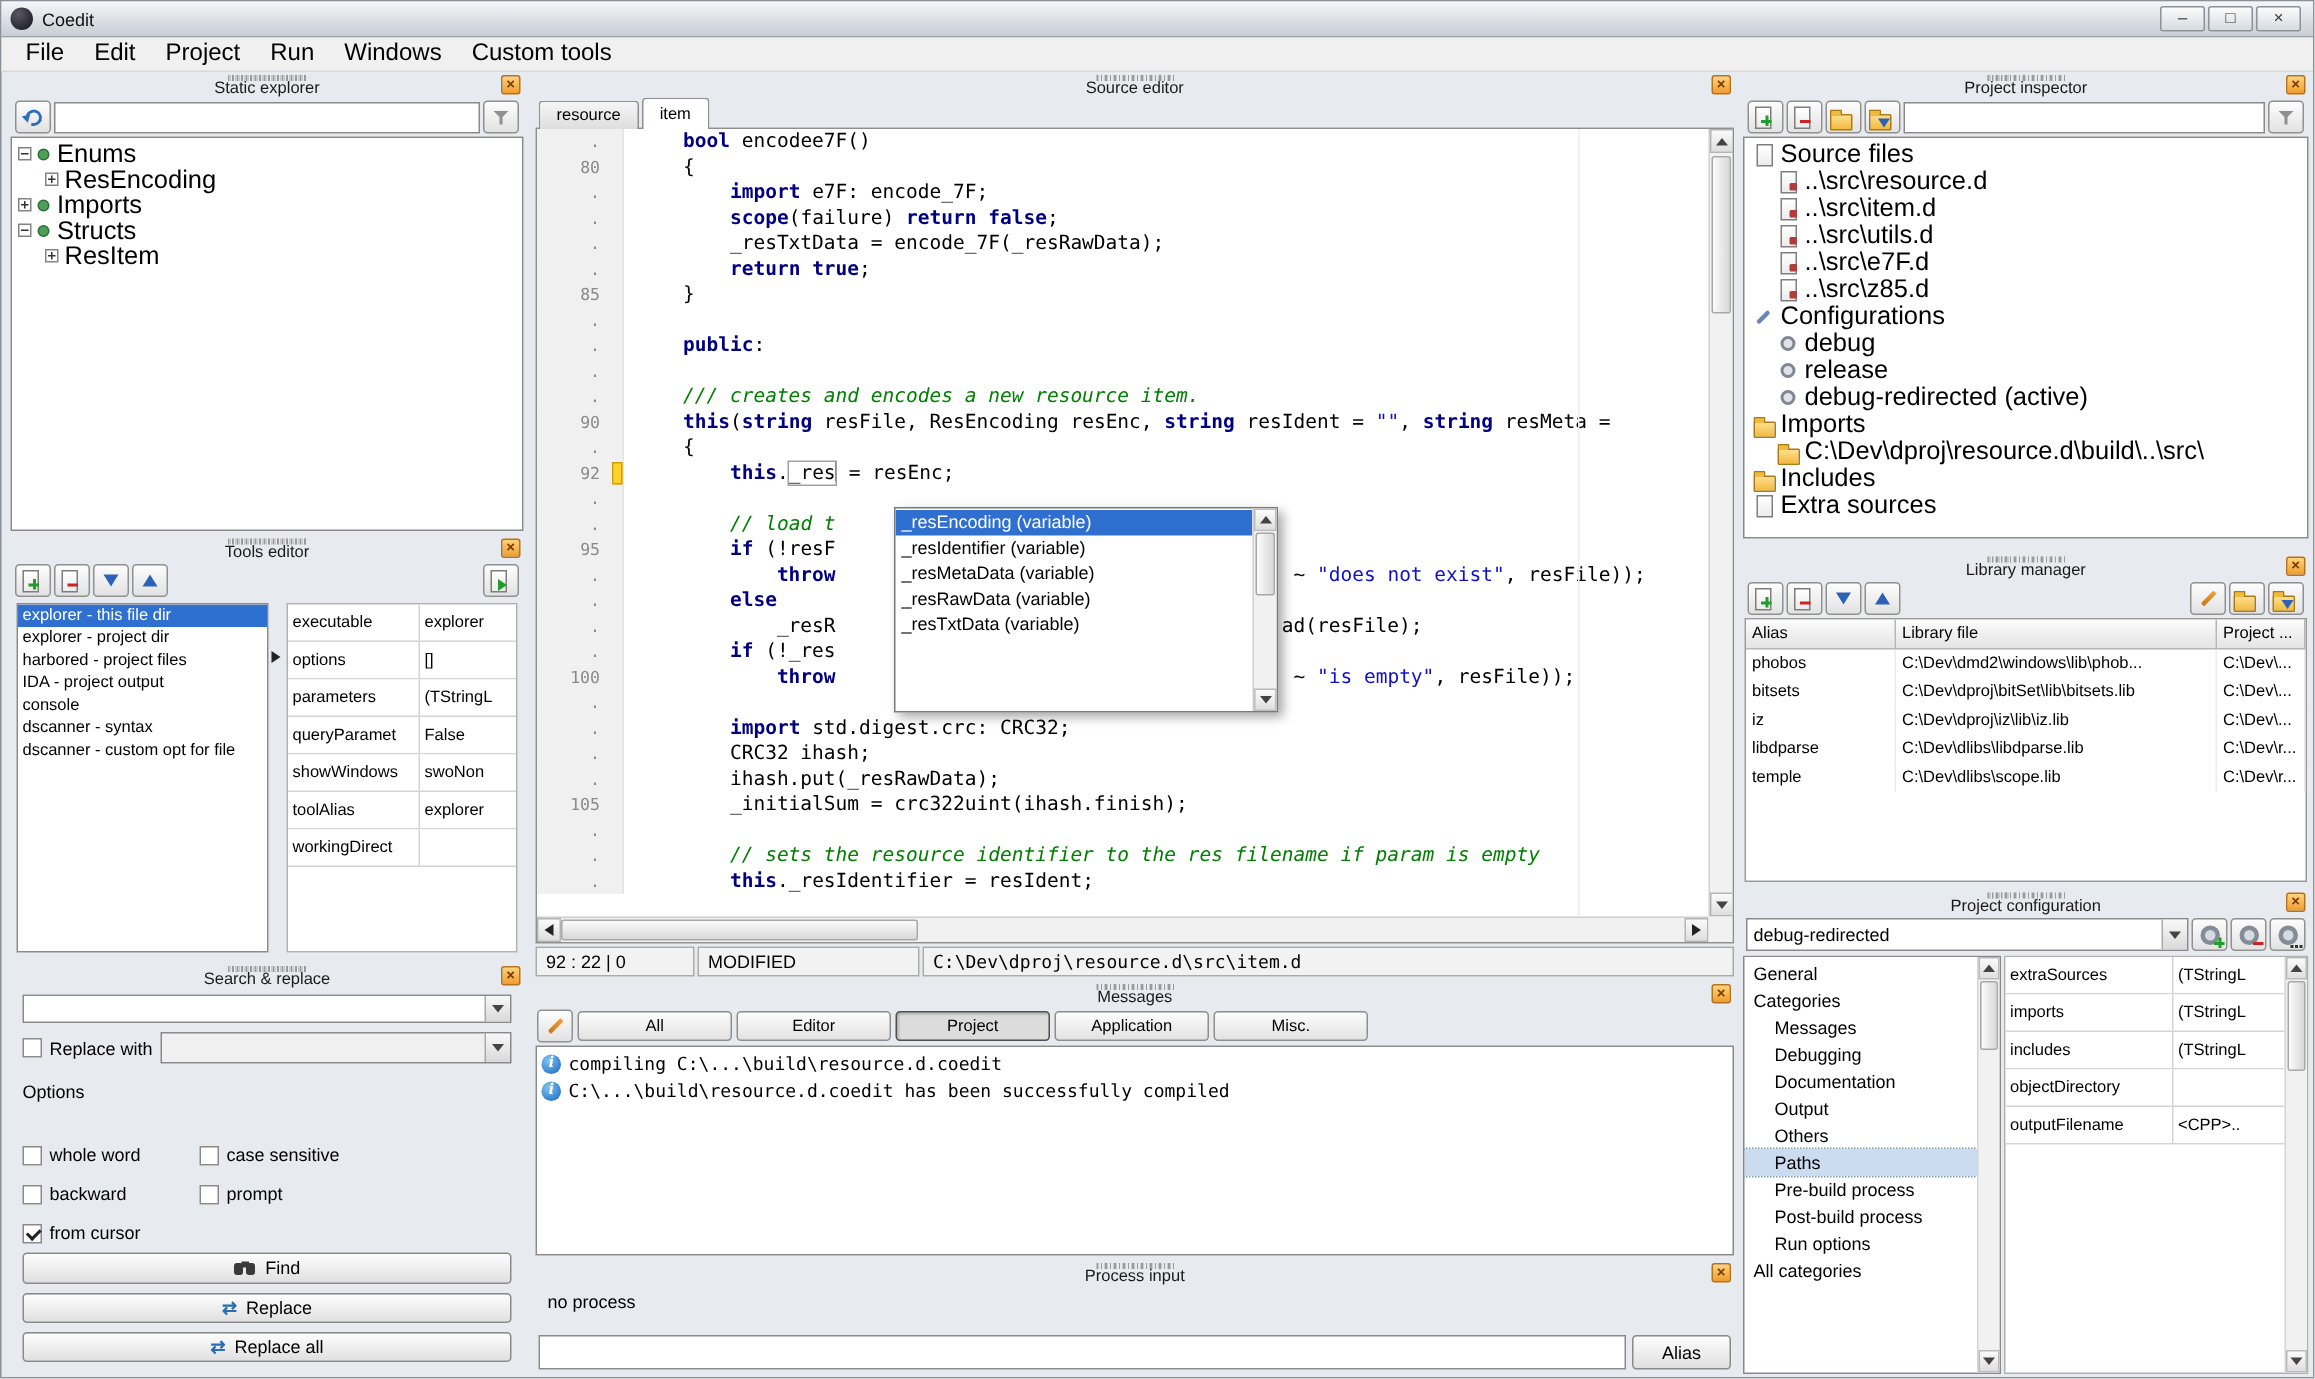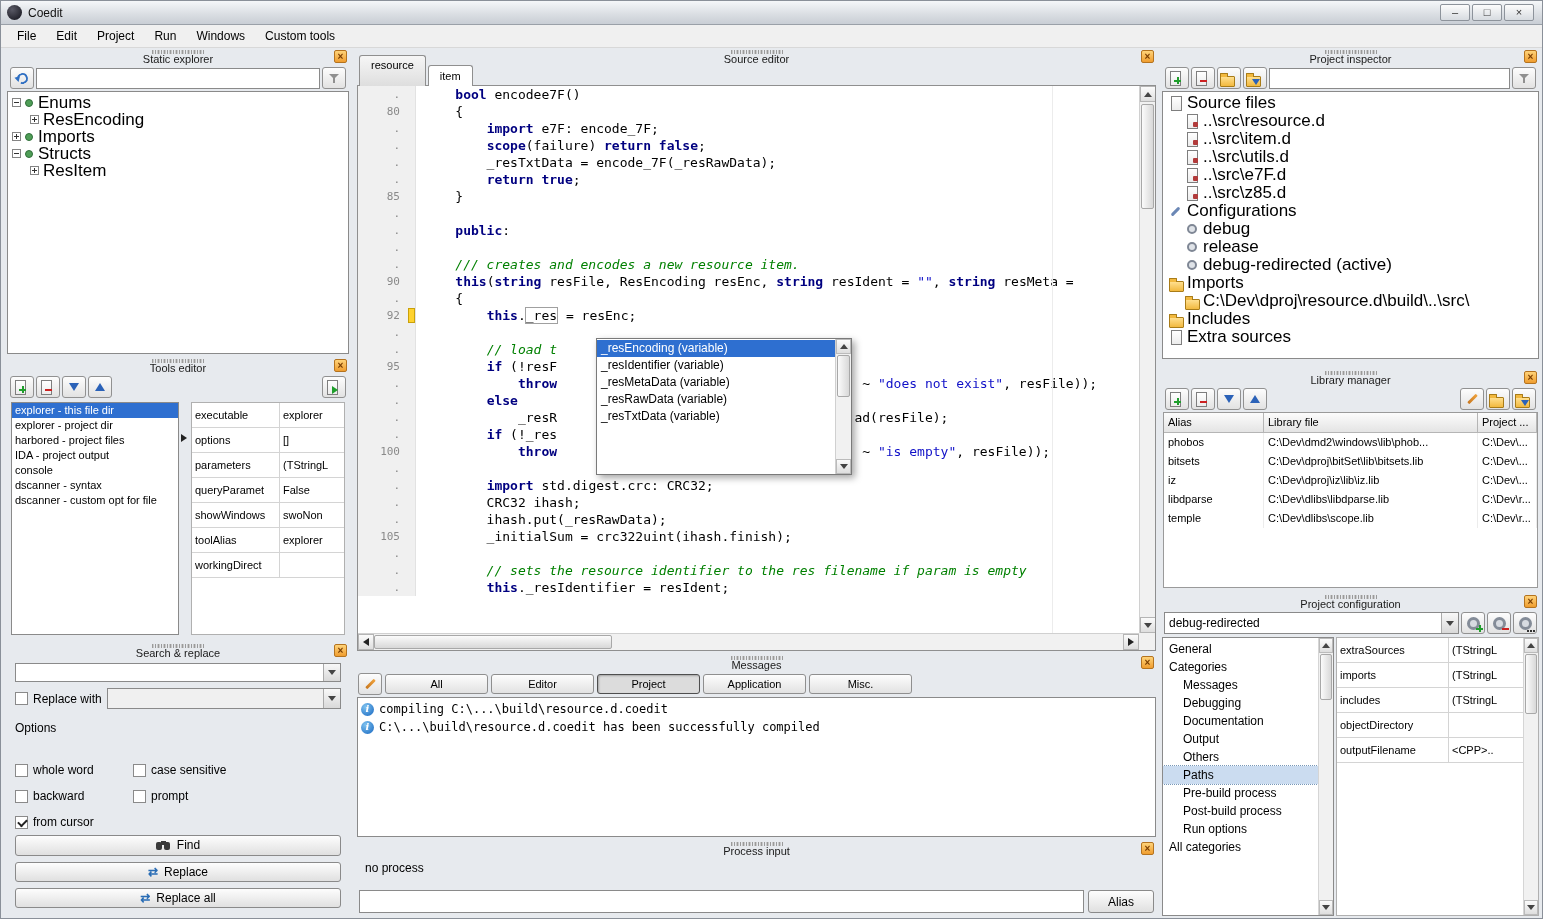--- a/index.html
+++ b/index.html
@@ -5,21 +5,21 @@
 *{margin:0;padding:0;box-sizing:border-box;cursor:default}
 html,body{width:1543px;height:919px;overflow:hidden;background:#e7eaee;font-family:"Liberation Sans",sans-serif;font-size:12px;color:#000}
 #app{position:relative;width:1543px;height:919px;border:1px solid #8a9099}
 
 #titlebar{position:absolute;left:0;top:0;width:100%;height:24px;background:linear-gradient(#f5f7f9,#d9dde2 60%,#c9ced5);border-bottom:1px solid #9aa0a8;display:flex;align-items:center;padding:0 6px;gap:6px}
 .appicon{width:15px;height:15px;border-radius:50%;background:radial-gradient(circle at 35% 30%,#5a5a66,#101018);flex:none}
 #wtitle{font-size:12px;color:#111}
 #wbtns{margin-left:auto;display:flex;gap:2px;padding-right:2px}
 .wbtn{width:30px;height:17px;border:1px solid #8d939b;border-radius:2px;background:linear-gradient(#fcfcfc,#d7dbe0);display:flex;align-items:center;justify-content:center;font-size:11px;color:#333;line-height:1}
 #menubar{position:absolute;left:0;top:24px;width:100%;height:23px;background:#f0f0f0;border-bottom:1px solid #d8d8d8;display:flex;align-items:center;padding-left:6px}
-.mitem{padding:3px 10px;font-size:12px}
+.mitem{padding:3px 10px;font-size:16px}
 
 .panel{position:absolute;display:flex;flex-direction:column}
 .phead{height:17px;position:relative;flex:none}
 .grip{position:absolute;left:50%;top:2px;transform:translateX(-50%);width:52px;height:4px;background-image:repeating-linear-gradient(90deg,#9a9a9a 0 1px,transparent 1px 3px),repeating-linear-gradient(90deg,transparent 0 1px,#c9c9c9 1px 2px)}
 .ptitle{position:absolute;left:0;right:0;top:5px;text-align:center;font-size:11px;color:#1a1a1a;white-space:nowrap}
 .pclose{position:absolute;right:2px;top:2px;width:13px;height:13px;background:linear-gradient(#ffd379,#ef9d2f);border:1px solid #b4731f;border-radius:2px;color:#7a3d00;font-size:10px;font-weight:bold;line-height:11px;text-align:center}
 .tbar{display:flex;align-items:center;gap:2px;padding:2px 3px;flex:none}
 .tbtn{width:24px;height:22px;flex:none;background:linear-gradient(#fdfdfd,#e2e2e2);border:1px solid #919191;border-radius:3px;display:flex;align-items:center;justify-content:center;position:relative}
 .tinput{flex:1;height:21px;background:#fff;border:1px solid #8a8a8a;padding:0 4px;font-size:12px;font-family:"Liberation Sans",sans-serif}
 .btn{background:linear-gradient(#fdfdfd,#e0e0e0);border:1px solid #8a8a8a;border-radius:3px;display:flex;align-items:center;justify-content:center;gap:6px;font-size:12px}
@@ -86,21 +86,21 @@
 .cb{width:13px;height:13px;background:#fff;border:1px solid #8a8a8a;position:relative;flex:none;display:inline-block}
 .cb.checked::after{content:"";position:absolute;left:2px;top:2px;width:7px;height:4px;border-left:2px solid #222;border-bottom:2px solid #222;transform:rotate(-45deg)}
 #sr-options{margin-top:12px;font-size:12px}
 #sr-checks{margin-top:28px;display:grid;grid-template-columns:118px 1fr;row-gap:12px}
 .cbrow{display:flex;align-items:center;gap:5px;font-size:12px}
 #sr-spacer{flex:1}
 .srbtn{height:22px;margin-top:6px}
 
 #p-source{left:356px;top:47px;width:799px;height:603px}
 #tabsrow{height:21px;flex:none;padding-left:2px;display:flex;align-items:flex-end;gap:2px;position:relative;z-index:2}
-.tab{height:31px;padding:0 11px;line-height:18px;font-size:11px;background:linear-gradient(#f6f6f6,#dedede);border:1px solid #8f8f8f;border-bottom:none;border-radius:3px 3px 0 0}
+.tab{height:19px;padding:0 11px;line-height:18px;font-size:11px;background:linear-gradient(#f6f6f6,#dedede);border:1px solid #8f8f8f;border-bottom:none;border-radius:3px 3px 0 0}
 .tab.active{height:21px;background:#fff;line-height:20px}
 #editorwrap{flex:1;position:relative;border:1px solid #8f8f8f;background:#fff;overflow:hidden;margin-top:-1px;z-index:1}
 #lines{position:absolute;left:0;top:0;right:16px;bottom:17px;overflow:hidden;font-family:"DejaVu Sans Mono",monospace;font-size:13px}
 #marginline{position:absolute;left:694px;top:0;bottom:17px;width:1px;background:#ececec}
 .ln{height:17px;line-height:17px;display:flex;white-space:pre}
 .lng{width:48px;flex:none;background:#f0f0f0;color:#8a8a8a;font-size:11px;text-align:right;padding-right:6px}
 .lnm{width:10px;flex:none;background:#f0f0f0;border-right:1px solid #e2e2e2;position:relative}
 .lnm.mod::after{content:"";position:absolute;left:2px;top:1px;bottom:1px;width:5px;background:#ffd22e;border:1px solid #caa10a}
 .lnc{padding-left:8px;color:#000;white-space:pre}
 .ck{color:#000080;font-weight:bold}
@@ -450,20 +450,25 @@
           <div class="sbmini-up">
               <span class="tri-up"></span>
             </div>
           <div class="sbthumbv"></div>
           <div class="sbmini-dn">
               <span class="tri-dn"></span>
             </div>
         </div>
       </div>
     </div>
+    <div id="statusrow">
+      <div class="scell" id="sc1">92 : 22 | 0</div>
+      <div class="scell" id="sc2">MODIFIED</div>
+      <div class="scell" id="sc3">C:\Dev\dproj\resource.d\src\item.d</div>
+    </div>
   </div>
 
   <div class="panel" id="p-msg">
     <div class="phead">
       <span class="grip"></span>
       <span class="ptitle">Messages</span>
       <span class="pclose">×</span>
     </div>
     <div id="msg-tbar">
       <div class="tbtn">

